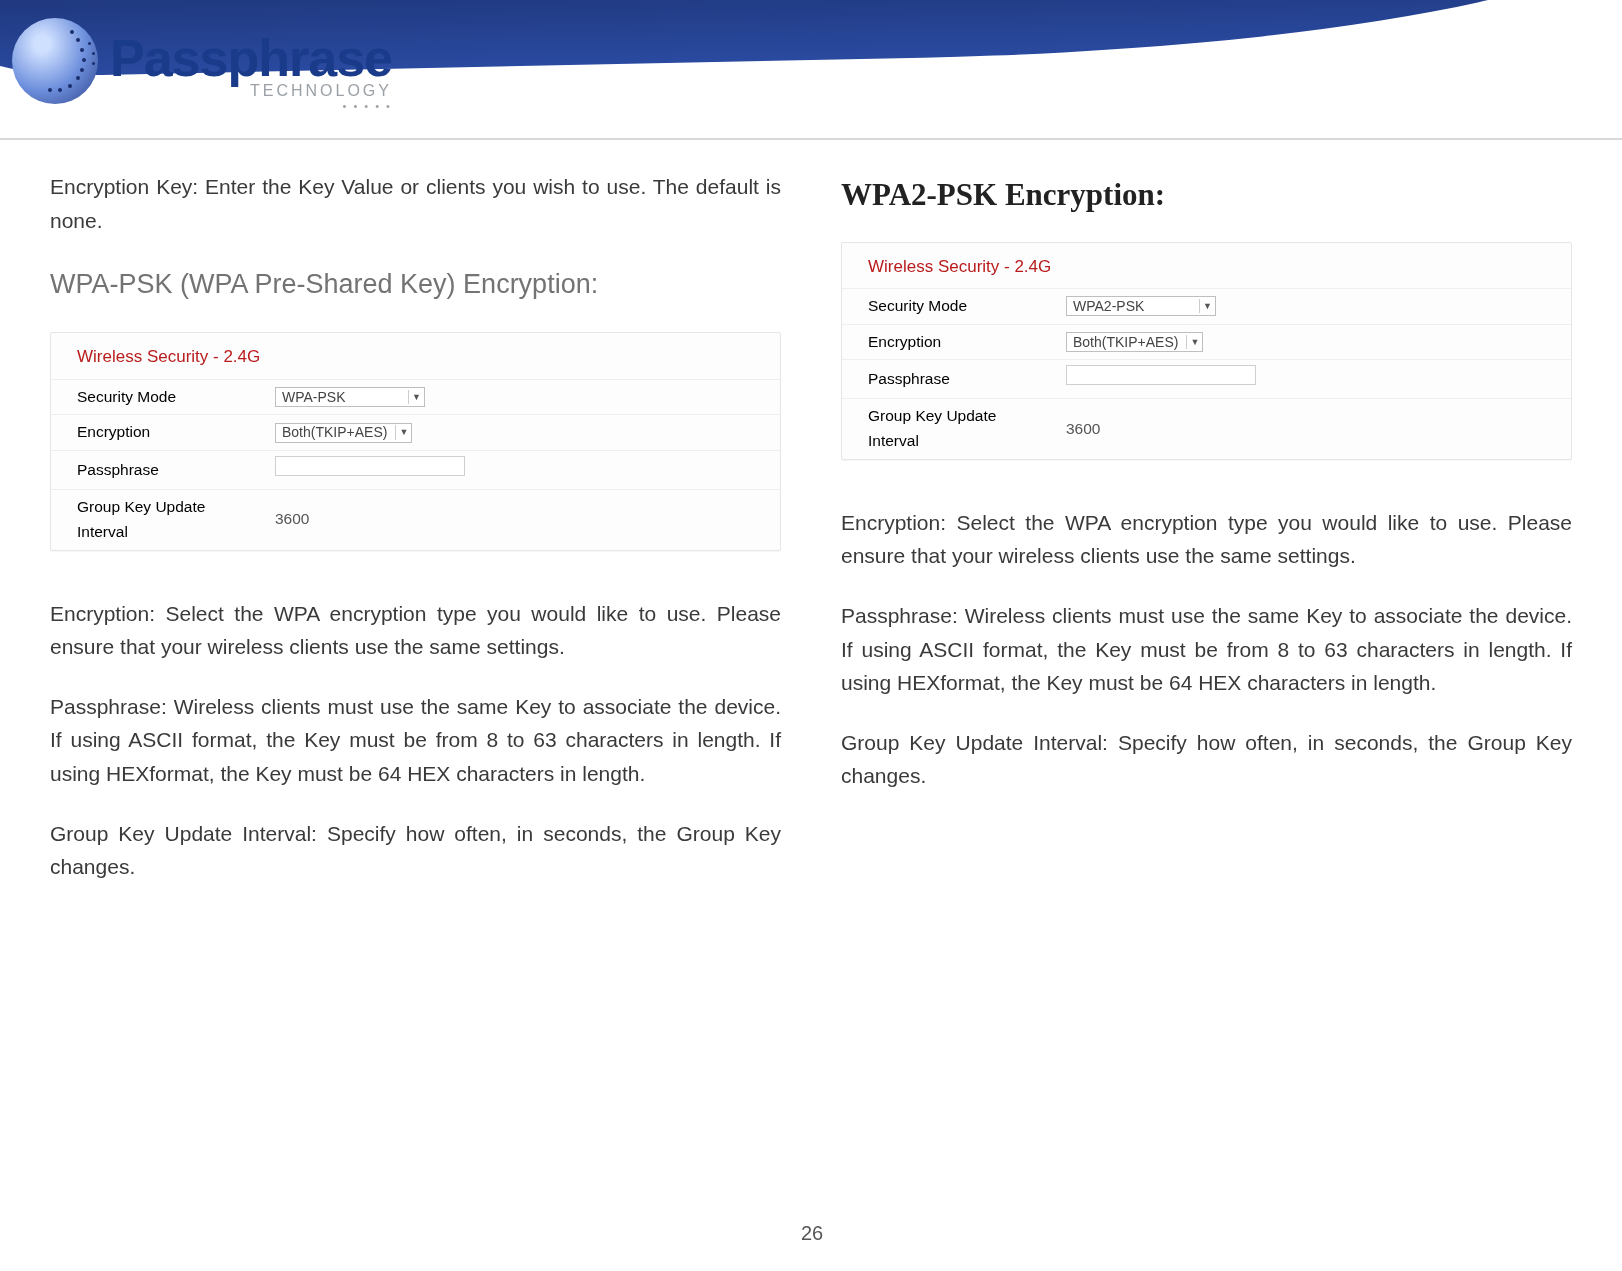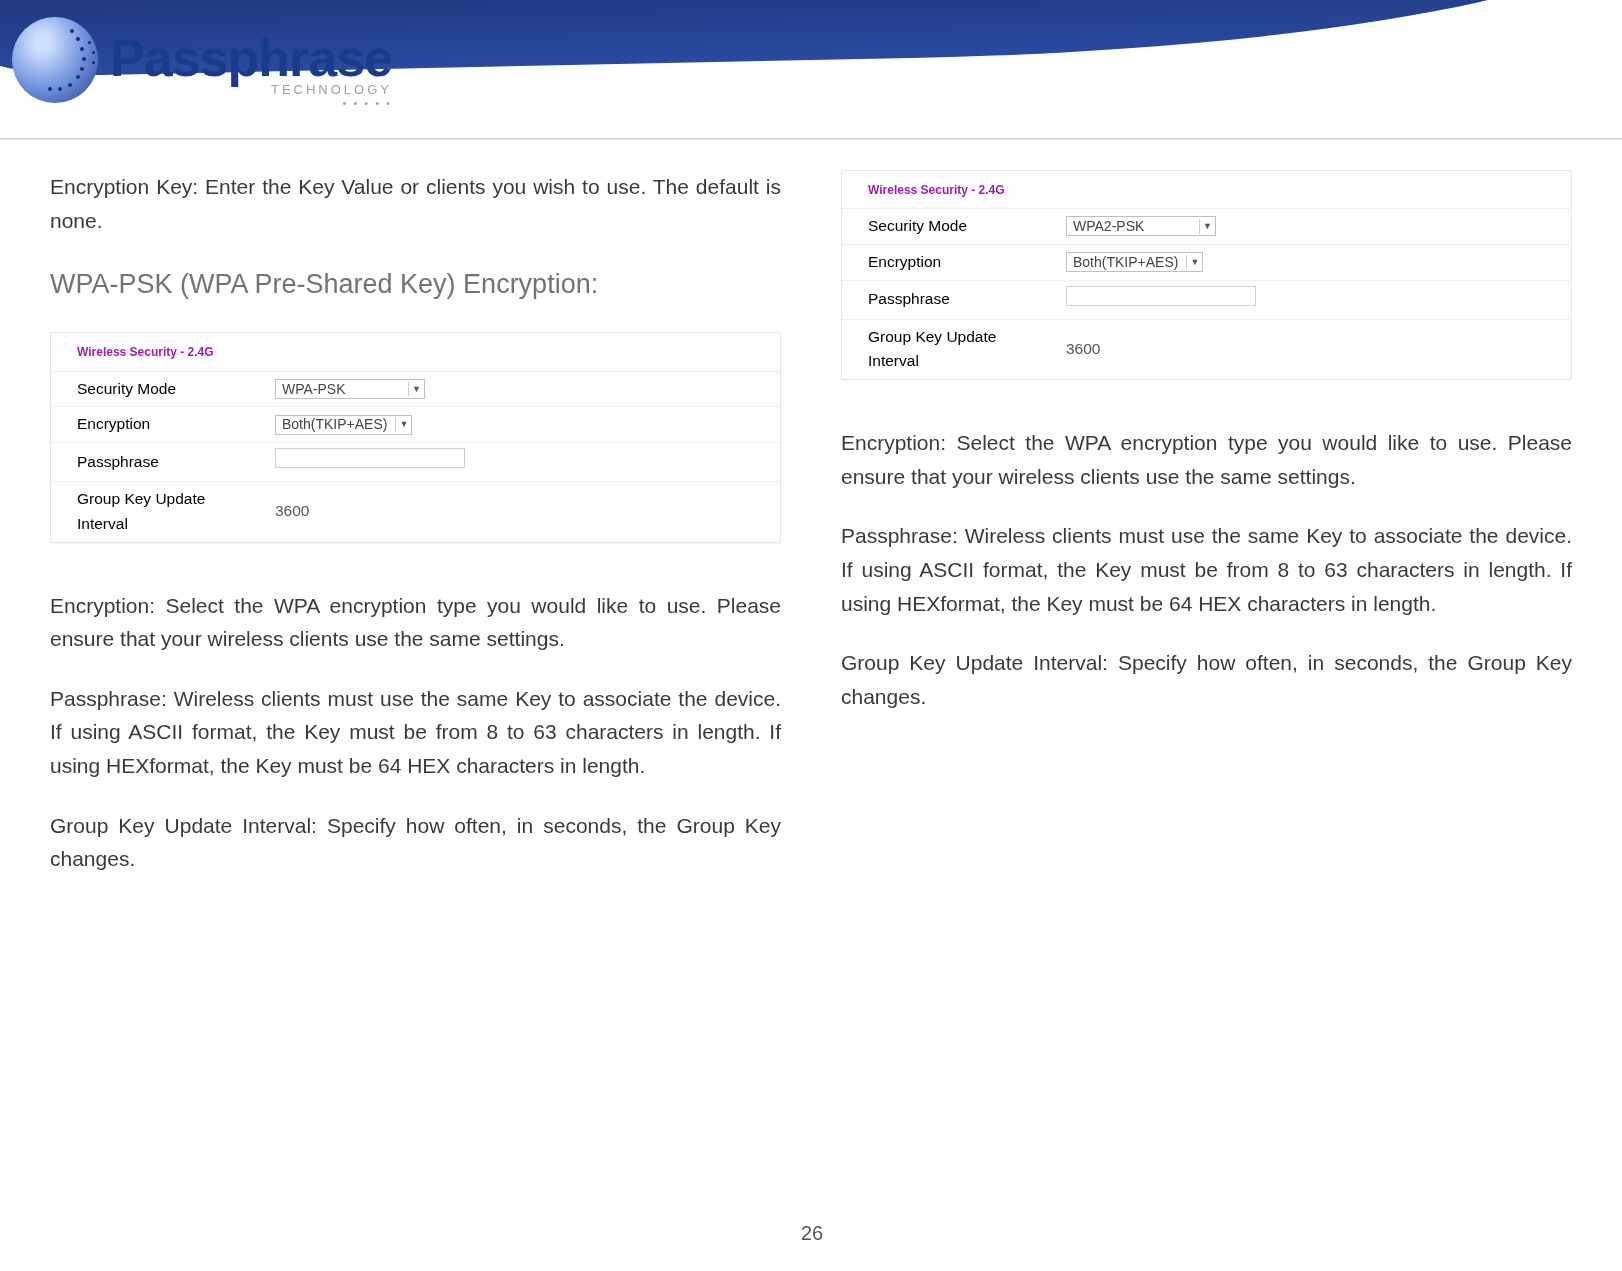--- a/index.html
+++ b/index.html
@@ -25,21 +25,21 @@
     position: relative; overflow: hidden; flex-shrink: 0;
   }
   .dots { position: absolute; inset: -6px; }
   .dots span { position: absolute; width: 4px; height: 4px; background: #1a2f6c; border-radius: 50%; }
   .logo-text { margin-left: 12px; margin-top: 18px; }
   .logo-text .main {
     font-size: 52px; font-weight: 700; color: #1a3a8a; letter-spacing: -1px;
     font-family: "Segoe UI", Arial, sans-serif;
   }
   .logo-text .sub {
-    font-size: 13px; color: #9aa0a6; letter-spacing: 3px; text-align: right; margin-top: -6px;
+    font-size: 16px; color: #9aa0a6; letter-spacing: 3px; text-align: right; margin-top: -6px;
   }
   .logo-dots { text-align: right; font-size: 11px; color: #9aa0a6; letter-spacing: 2px; }
 
   
   .content {
     display: flex; gap: 60px; padding: 30px 50px 0 50px;
     font-size: 21px; line-height: 1.6;
   }
   .col { flex: 1 1 50%; }
 
@@ -53,21 +53,21 @@
     font-family: "Palatino Linotype", "Book Antiqua", Georgia, serif;
     font-size: 31px; color: #222; margin-bottom: 22px;
   }
 
   
   .shot {
     border: 1px solid #e6e6e6; border-radius: 2px; background: #fdfdfd;
     margin-bottom: 46px; box-shadow: 0 1px 0 rgba(0,0,0,0.03);
   }
   .shot-hd {
-    font-size: 12px; color: #a21caf; padding: 10px 14px 8px 26px; font-weight: bold;
+    font-size: 17px; color: #b91c1c; padding: 10px 14px 8px 26px;
   }
   .tbl { width: 100%; border-collapse: collapse; font-size: 15.5px; color: #555; }
   .tbl td { border-top: 1px solid #eee; padding: 5px 14px; }
   .tbl td.lab { width: 210px; color: #000000; padding-left: 26px;}
   .tbl td.val { width: auto; }
   .sel {
     display: inline-flex; align-items: center; justify-content: space-between;
     border: 1px solid #bfbfbf; background: #fff; height: 20px; padding: 0 3px 0 6px;
     font-size: 14px; color: #444; min-width: 130px;
   }
@@ -155,20 +155,21 @@
         </tbody>
           </table>
       </div>
 
       <p class="p">Encryption: Select the WPA encryption type you would like to use. Please ensure that your wireless clients use the same settings.</p>
       <p class="p">Passphrase: Wireless clients must use the same Key to associate the device. If using ASCII format, the Key must be from 8 to 63 characters in length. If using HEXformat, the Key must be 64 HEX characters in length.</p>
       <p class="p">Group Key Update Interval: Specify how often, in seconds, the Group Key changes.</p>
     </div>
 
     <div class="col">
+      <h2 class="serif">WPA2-PSK Encryption:</h2>
 
       <div class="shot">
         <div class="shot-hd">Wireless Security - 2.4G</div>
         <table class="tbl">
           <tbody>
               <tr>
             <td class="lab">Security Mode</td>
             <td class="val">
               <span class="sel wide">
                 <span>WPA2-PSK</span>

